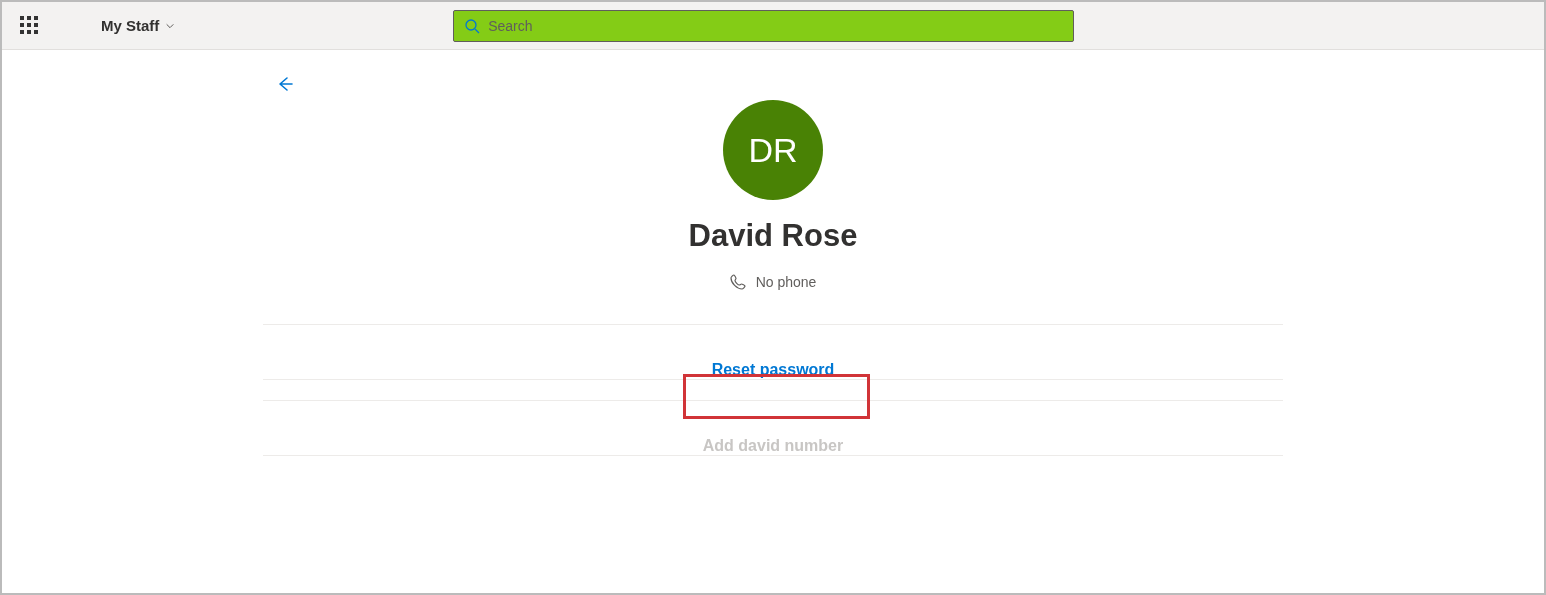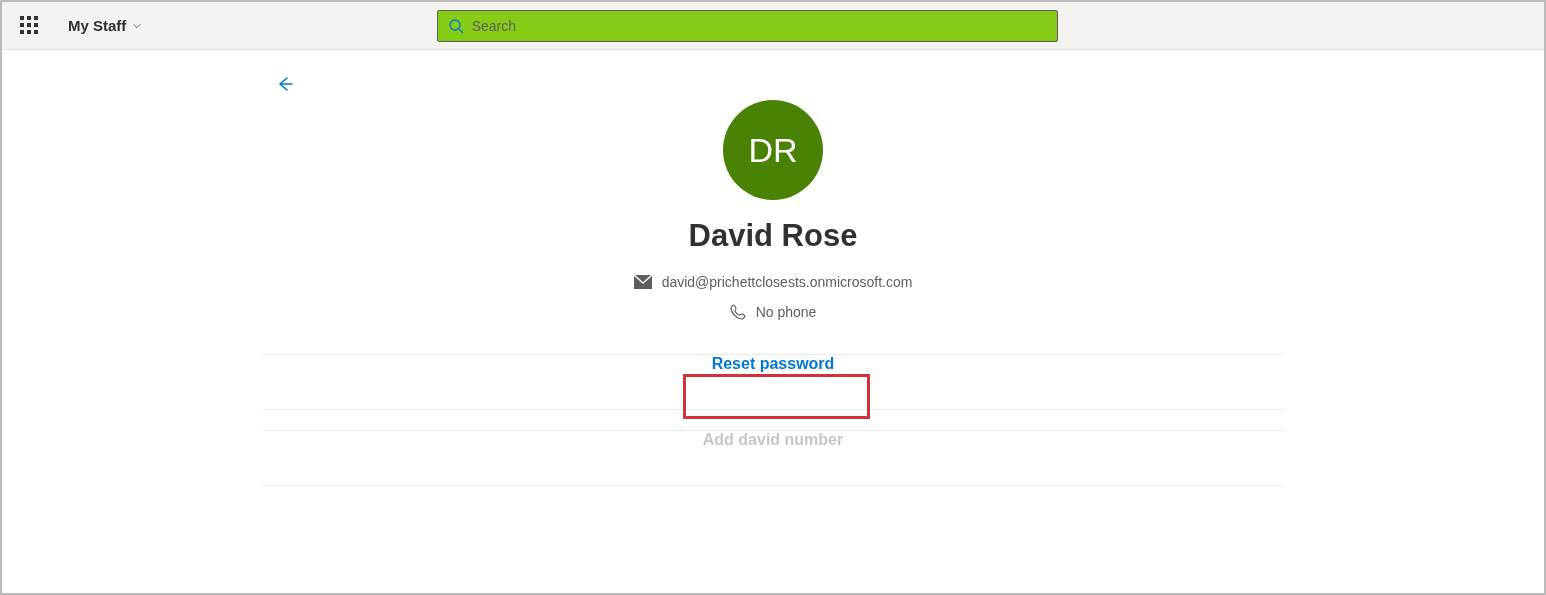--- a/index.html
+++ b/index.html
@@ -11,20 +11,21 @@
       border: 2px solid #bbb;
       overflow: hidden;
     }
     .header {
       height: 48px;
       background: #f3f2f1;
       display: flex;
       align-items: center;
       padding: 0 12px;
       border-bottom: 1px solid #e1dfdd;
+      gap: 33px;
     }
     .waffle {
       width: 20px;
       height: 20px;
       display: grid;
       grid-template-columns: repeat(3, 4px);
       grid-template-rows: repeat(3, 4px);
       gap: 3px;
       cursor: pointer;
       margin-right: 28px;
@@ -128,21 +129,21 @@
       margin-bottom: 14px;
     }
     .info-row svg { color: #605e5c; }
     .action-list {
       margin-top: 20px;
       width: 100%;
     }
     .action-item {
       height: 56px;
       display: flex;
-      align-items: flex-start;
+      align-items: flex-end;
       justify-content: center;
       border-top: 1px solid #edebe9;
       border-bottom: 1px solid #edebe9;
       font-size: 16px;
       font-weight: 600;
       cursor: pointer;
       margin-bottom: 20px;
     }
     .action-item.primary { color: #0078d4; }
     .action-item.disabled { color: #c8c6c4; cursor: default; }
@@ -190,27 +191,20 @@
     <div class="back-btn">
       <svg width="20" height="20" viewBox="0 0 20 20">
           <path d="M12 4 L5 10 L12 16 M5 10 L17 10" stroke="#0078d4" stroke-width="1.6" fill="none" stroke-linecap="round" stroke-linejoin="round"></path>
         </svg>
     </div>
 
     <div class="profile">
       <div class="avatar">DR</div>
       <div class="person-name">David Rose</div>
       <div class="info-row">
-        <svg width="18" height="14" viewBox="0 0 18 14">
-            <rect x="0" y="0" width="18" height="14" fill="#605e5c"></rect>
-            <path d="M0 0 L9 8 L18 0" stroke="#f3f2f1" stroke-width="1.5" fill="none"></path>
-          </svg>
-        <span>david@prichettclosests.onmicrosoft.com</span>
-      </div>
-      <div class="info-row">
         <svg width="16" height="16" viewBox="0 0 16 16">
             <path d="M4 1 C3 1 1 3 1 4 C1 9 7 15 12 15 C13 15 15 13 15 12 C15 11.5 12 10 11.5 10 C11 10 10 11 9.5 11 C8 11 5 8 5 6.5 C5 6 6 5 6 4.5 C6 4 4.5 1 4 1 Z" stroke="#605e5c" stroke-width="1.2" fill="none"></path>
           </svg>
         <span>No phone</span>
       </div>
     </div>
 
     <div class="action-list">
       <div class="action-item primary" style="position:relative">
         <span>Reset password</span>

